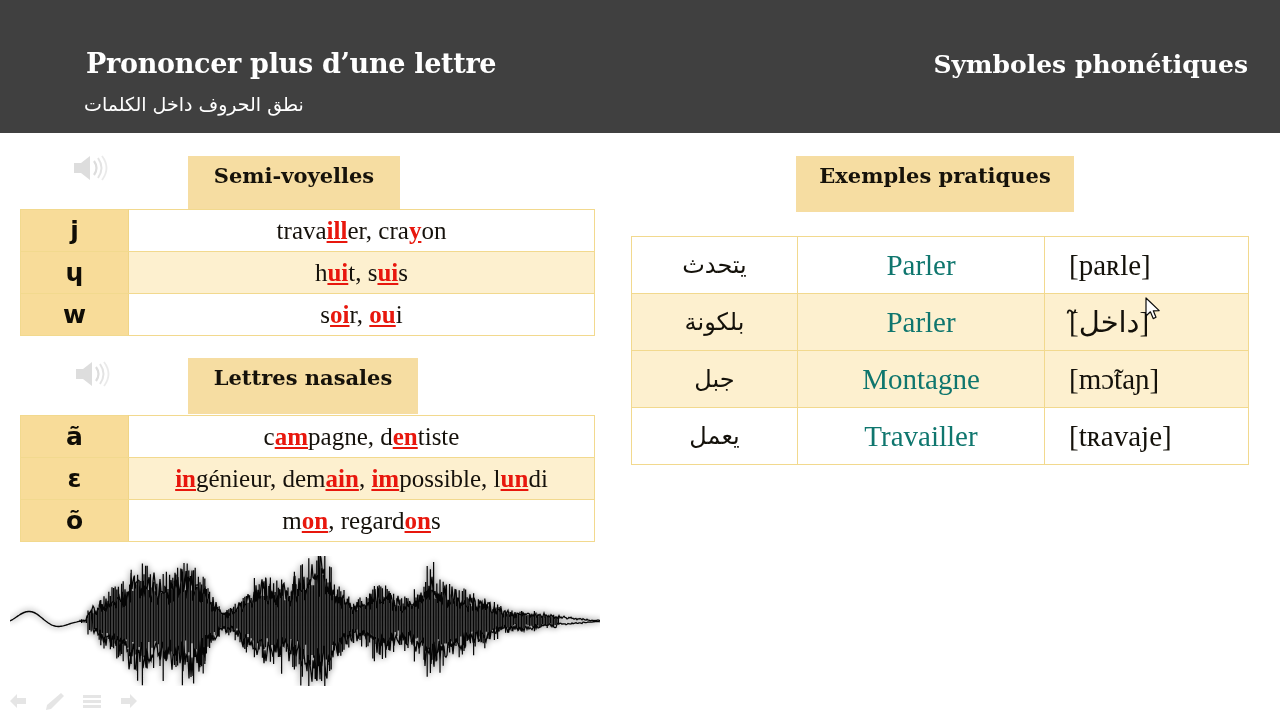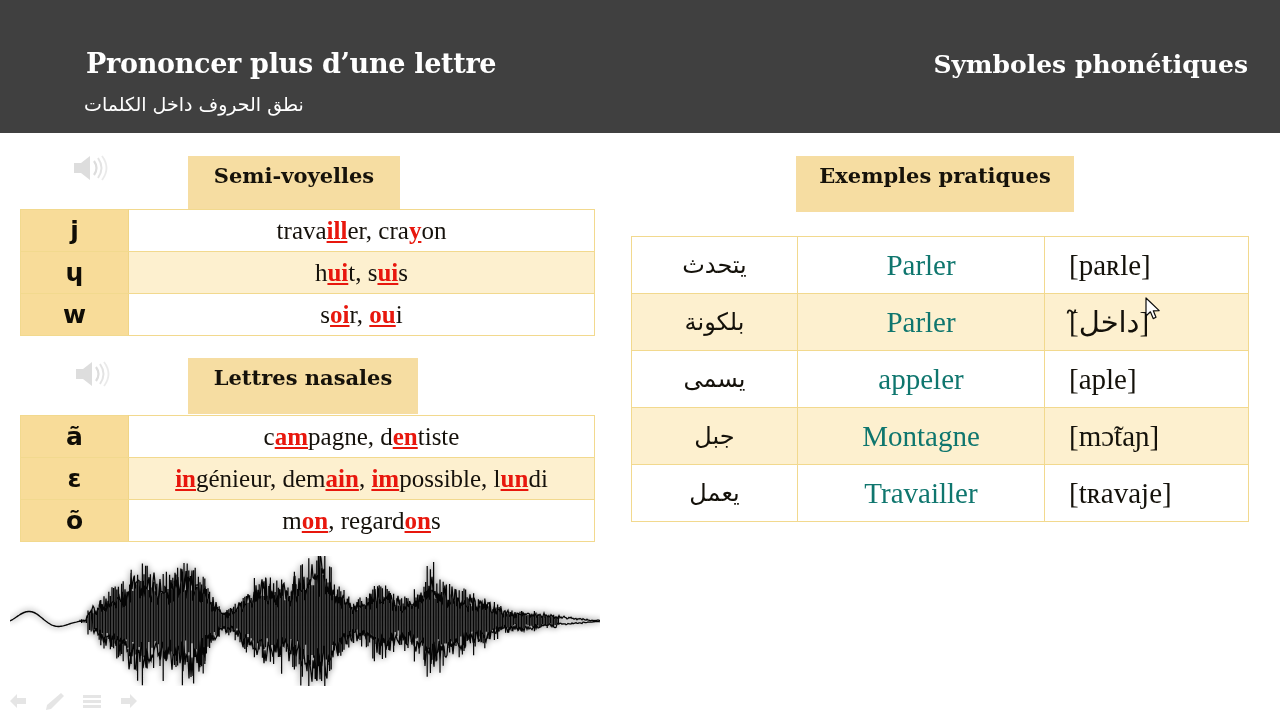--- a/index.html
+++ b/index.html
@@ -267,25 +267,20 @@
         <tr>
           <td class="ar">يتحدث</td>
           <td class="fr">Parler</td>
           <td class="ph">[paʀle]</td>
         </tr>
         <tr class="alt">
           <td class="ar">بلكونة</td>
           <td class="fr">Parler</td>
           <td class="ph">[داخل̃]</td>
         </tr>
-        <tr>
-          <td class="ar">يسمى</td>
-          <td class="fr">appeler</td>
-          <td class="ph">[aple]</td>
-        </tr>
         <tr class="alt">
           <td class="ar">جبل</td>
           <td class="fr">Montagne</td>
           <td class="ph">[mɔ̃taɲ]</td>
         </tr>
         <tr>
           <td class="ar">يعمل</td>
           <td class="fr">Travailler</td>
           <td class="ph">[tʀavaje]</td>
         </tr>

